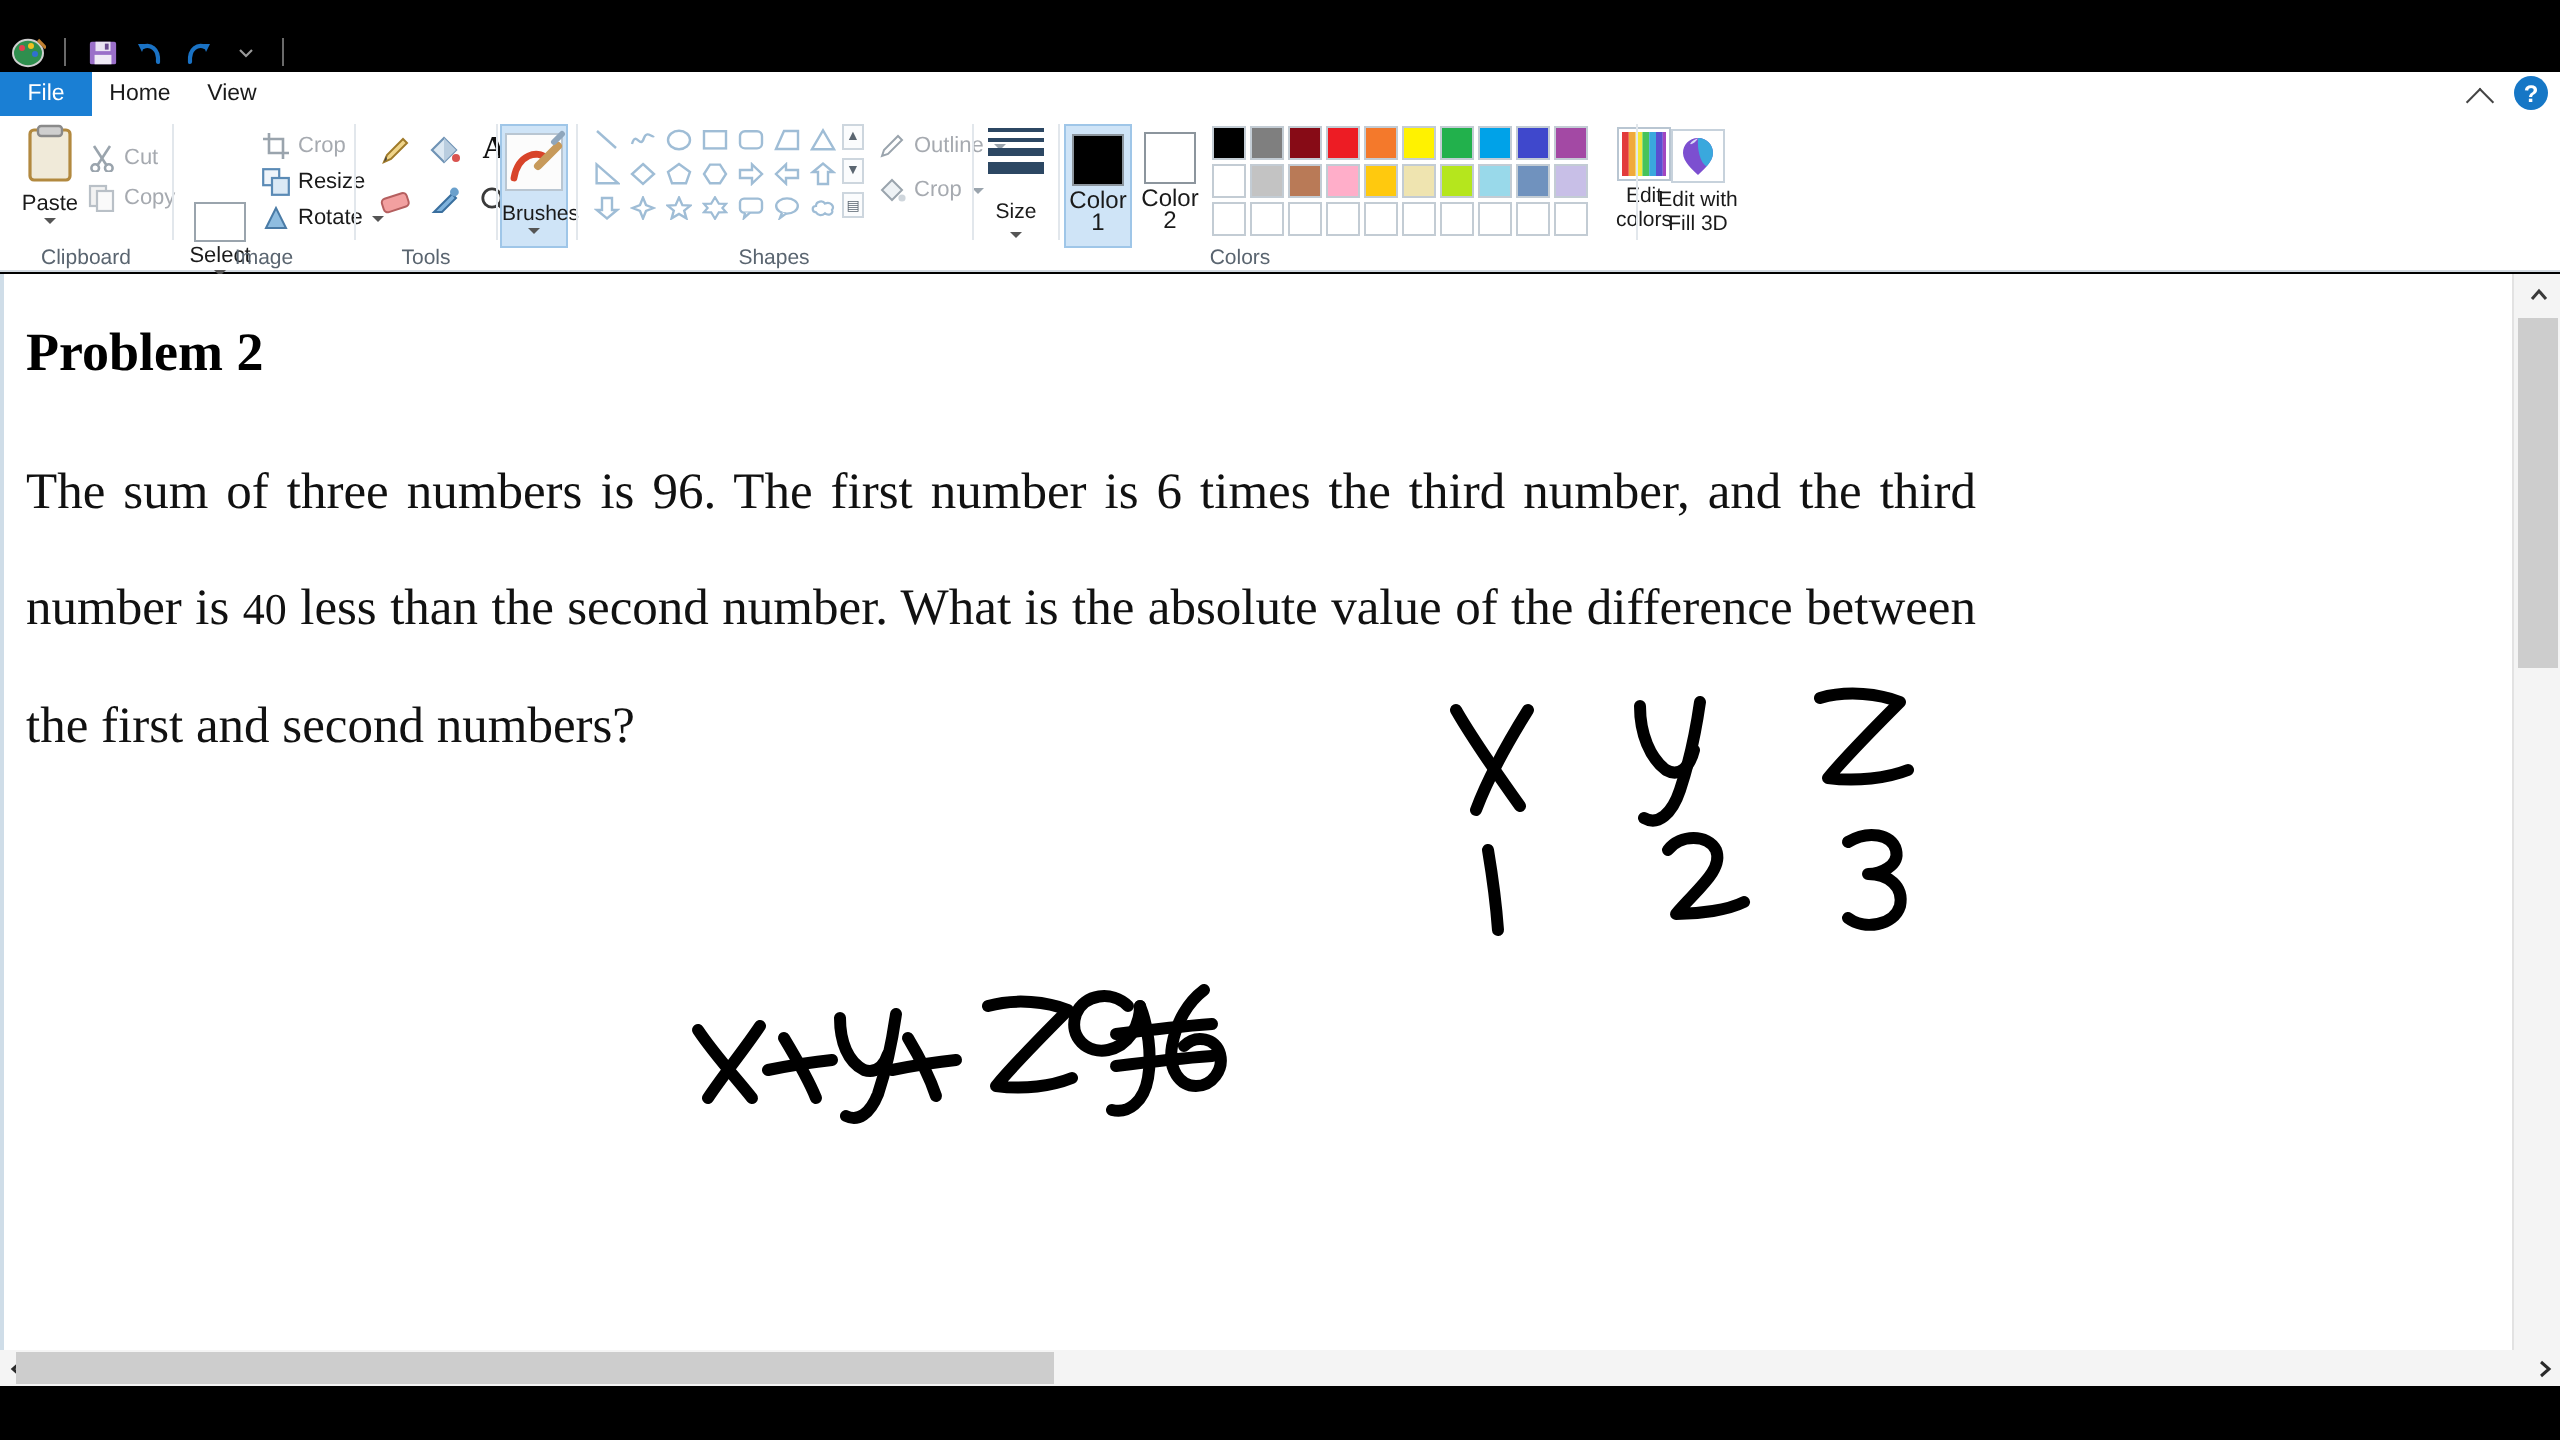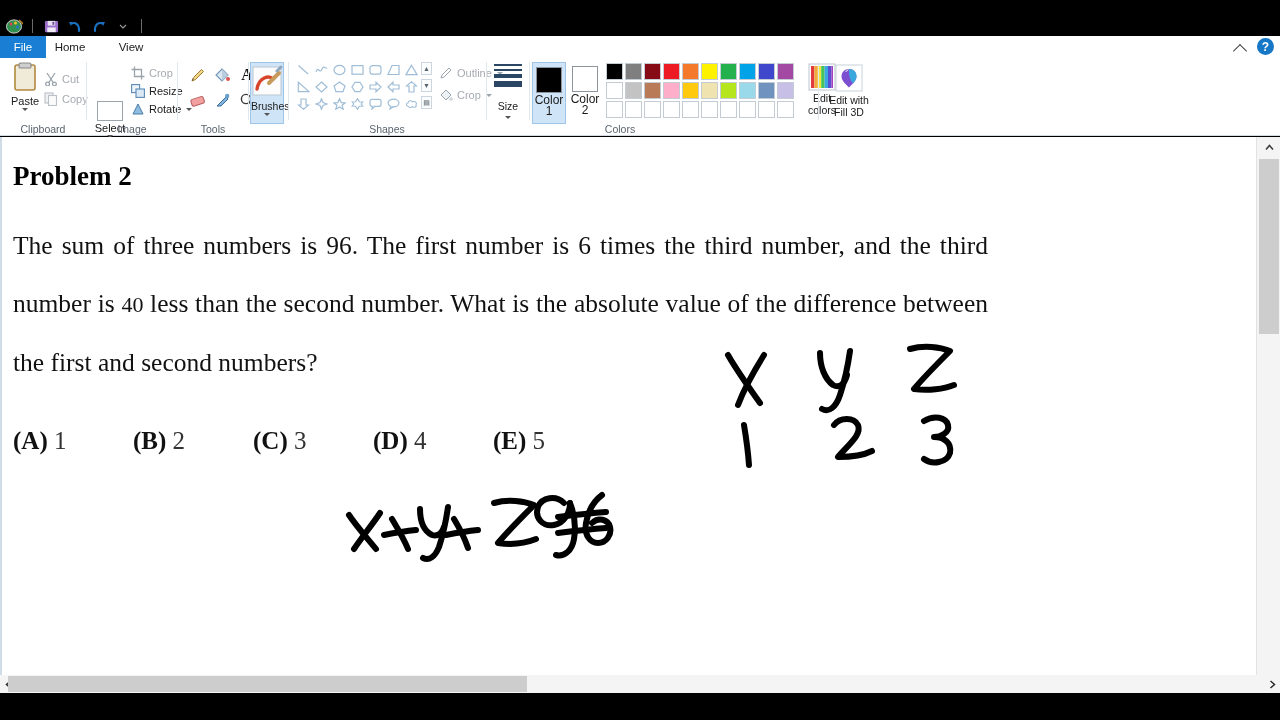--- a/index.html
+++ b/index.html
@@ -26,21 +26,21 @@
   .tabstrip {
     position:absolute; left:0; top:36px; width:1280px; height:22px;
     background:#fff;
   }
   .tab {
     position:absolute; top:0; height:22px; line-height:22px;
     font-size:11.5px; text-align:center; color:#1a1a1a; cursor:pointer;
   }
   .tab.file { left:0; width:46px; background:#1a7fd4; color:#fff; }
   .tab.home { left:46px; width:48px; }
-  .tab.view { left:109px; width:44px; }
+  .tab.view { left:94px; width:44px; }
   .tabstrip .rightbtns { position:absolute; right:6px; top:2px; display:flex; align-items:center; gap:10px; }
   .chev-up { width:14px; height:14px; position:relative; cursor:pointer; }
   .chev-up:before{
     content:""; position:absolute; left:2px; top:6px; width:9px; height:9px;
     border-left:1.3px solid #444; border-top:1.3px solid #444;
     transform:rotate(45deg);
   }
   .helpbtn {
     width:17px; height:17px; border-radius:50%; background:#1677c6; color:#fff;
     font-size:12px; font-weight:bold; display:flex; align-items:center; justify-content:center;
@@ -531,42 +531,20 @@
 
   <div class="canvasarea">
     <div class="doc">
 
       <div class="doc-title">Problem 2</div>
 
       <div class="doc-body">
         <span>The sum of three numbers is 96. The first number is 6 times the third number, and the third number is <span class="n40">40</span> less than the second number. What is the absolute value of the difference between the first and second numbers?</span>
       </div>
 
-      <div class="choices">
-        <div class="ch">
-          <b>(A)</b>
-          <span>1</span>
-        </div>
-        <div class="ch">
-          <b>(B)</b>
-          <span>2</span>
-        </div>
-        <div class="ch">
-          <b>(C)</b>
-          <span>3</span>
-        </div>
-        <div class="ch">
-          <b>(D)</b>
-          <span>4</span>
-        </div>
-        <div class="ch">
-          <b>(E)</b>
-          <span>5</span>
-        </div>
-      </div>
 
       <svg class="ink" viewBox="0 0 1256 552">
         <g fill="none" stroke="#000" stroke-width="6" stroke-linecap="round" stroke-linejoin="round">
 
           <g>
             <path d="M726 218 C734 232 748 252 758 266"></path>
             <path d="M762 218 C752 234 742 252 736 268"></path>
           </g>
 
           <g>

